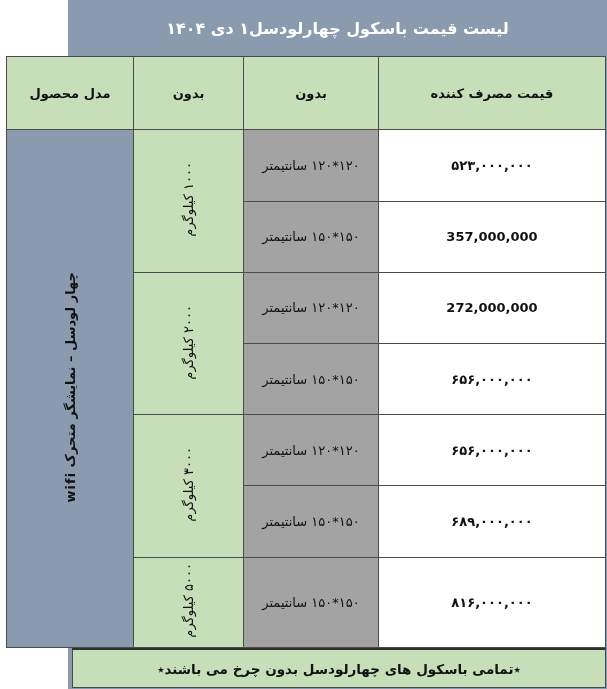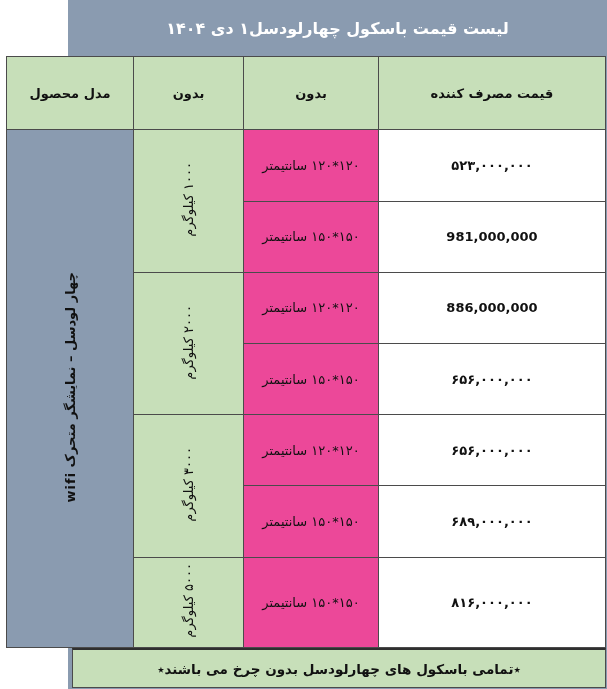--- a/index.html
+++ b/index.html
@@ -73,21 +73,21 @@
   .hdr td.model-hdr {
     background: #c7dfb9;
   }
   .cell-price {
     background: #ffffff;
     height: 60px;
     font-size: 14px;
     font-weight: bold;
   }
   .cell-dim {
-    background: #ec4899;
+    background: #a3a3a3;
     height: 60px;
     font-size: 13px;
   }
   .cell-cap {
     background: #c7dfb9;
     font-size: 12.5px;
   }
   .vert {
     writing-mode: vertical-rl;
     transform: rotate(180deg);
@@ -155,26 +155,26 @@
           <td class="cell-price">۵۲۳,۰۰۰,۰۰۰</td>
           <td class="cell-dim">۱۲۰*۱۲۰ سانتیمتر</td>
           <td class="cell-cap" rowspan="2">
             <span class="vert">۱۰۰۰ کیلوگرم</span>
           </td>
           <td class="cell-model" rowspan="7">
             <span class="model-vert">چهار لودسل – نمایشگر متحرک wifi</span>
           </td>
         </tr>
         <tr>
-          <td class="cell-price">981,000,000</td>
+          <td class="cell-price">357,000,000</td>
           <td class="cell-dim">۱۵۰*۱۵۰ سانتیمتر</td>
         </tr>
 
         <tr class="thick-top">
-          <td class="cell-price">886,000,000</td>
+          <td class="cell-price">272,000,000</td>
           <td class="cell-dim">۱۲۰*۱۲۰ سانتیمتر</td>
           <td class="cell-cap" rowspan="2">
             <span class="vert">۲۰۰۰ کیلوگرم</span>
           </td>
         </tr>
         <tr>
           <td class="cell-price">۶۵۶,۰۰۰,۰۰۰</td>
           <td class="cell-dim">۱۵۰*۱۵۰ سانتیمتر</td>
         </tr>
 

